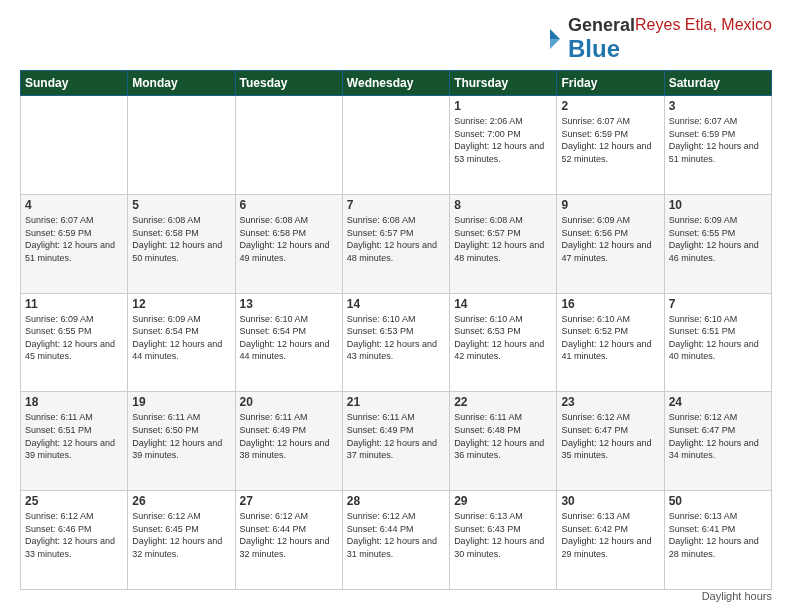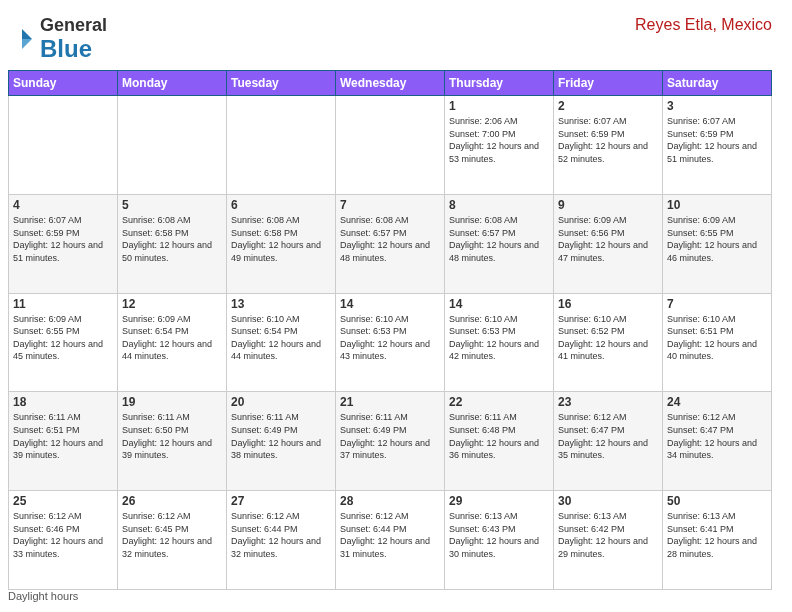--- a/index.html
+++ b/index.html
@@ -6,23 +6,24 @@
     body {
       font-family: Arial, sans-serif;
       background: #fff;
       width: 792px;
       height: 612px;
       overflow: hidden;
     }
     .page {
       width: 792px;
       height: 612px;
-      padding: 16px 20px 10px 8px;
+      padding: 16px 20px 10px 20px;
       display: flex;
       flex-direction: column;
+      align-items: flex-end;
     }
     .header {
       display: flex;
       justify-content: space-between;
       align-items: flex-start;
       margin-bottom: 8px;
     }
     .logo {
       display: flex;
       align-items: center;
@@ -61,21 +62,21 @@
       color: #b91c1c;
     }
     .calendar {
       flex: 1;
       border: 1px solid #ccc;
       border-collapse: collapse;
       width: 100%;
       table-layout: fixed;
     }
     .calendar th {
-      background: #8b5cf6;
+      background: #14532d;
       color: #fff;
       font-size: 12px;
       font-weight: bold;
       padding: 5px 4px;
       text-align: left;
       border: 1px solid #1a5f8a;
     }
     .calendar td {
       border: 1px solid #ccc;
       vertical-align: top;

